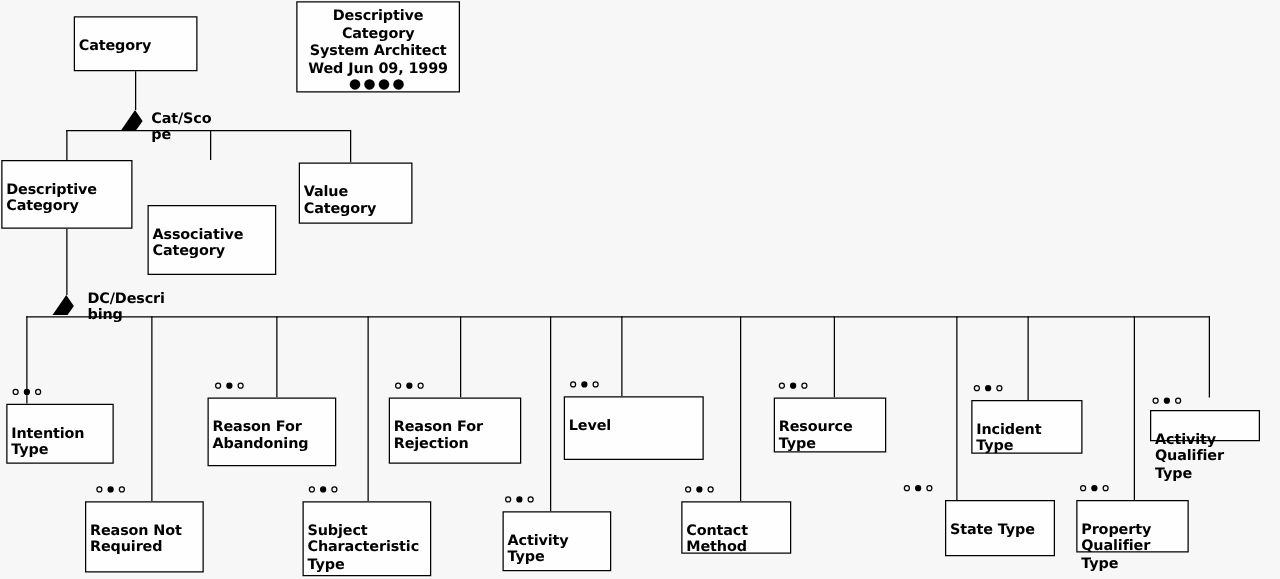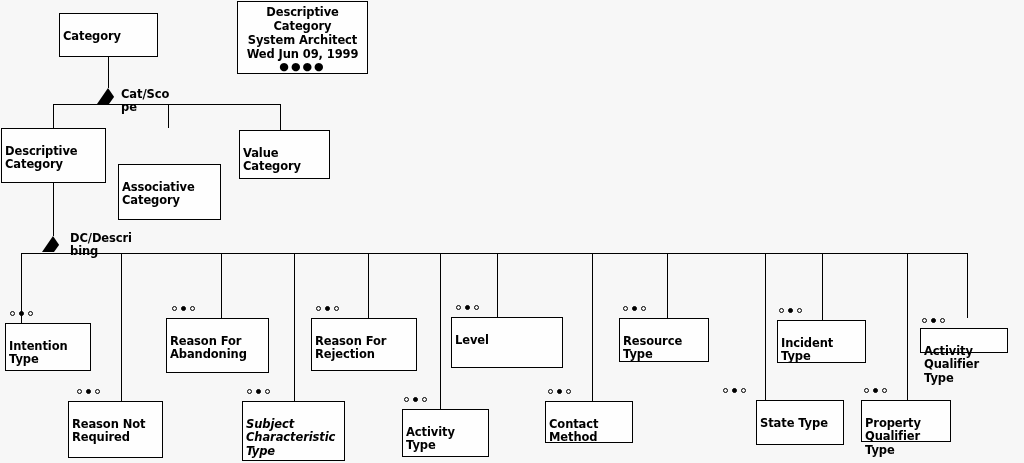--- a/index.html
+++ b/index.html
@@ -266,21 +266,21 @@
   <div class="node" style="left:68px; top:401px; width:95px; height:57px;">
     <span class="nlabel">Reason Not
 Required</span>
   </div>
 
   <div class="dots" style="left:247px; top:389px;">
     <span class="dot"></span>
     <span class="dot filled"></span>
     <span class="dot"></span>
   </div>
-  <div class="node" style="left:242px; top:401px; width:103px; height:60px;font-style:italic;">
+  <div class="node" style="left:242px; top:401px; width:103px; height:60px;">
     <span class="nlabel">Subject
 Characteristic
 Type</span>
   </div>
 
   <div class="dots" style="left:404px; top:397px;">
     <span class="dot"></span>
     <span class="dot filled"></span>
     <span class="dot"></span>
   </div>

